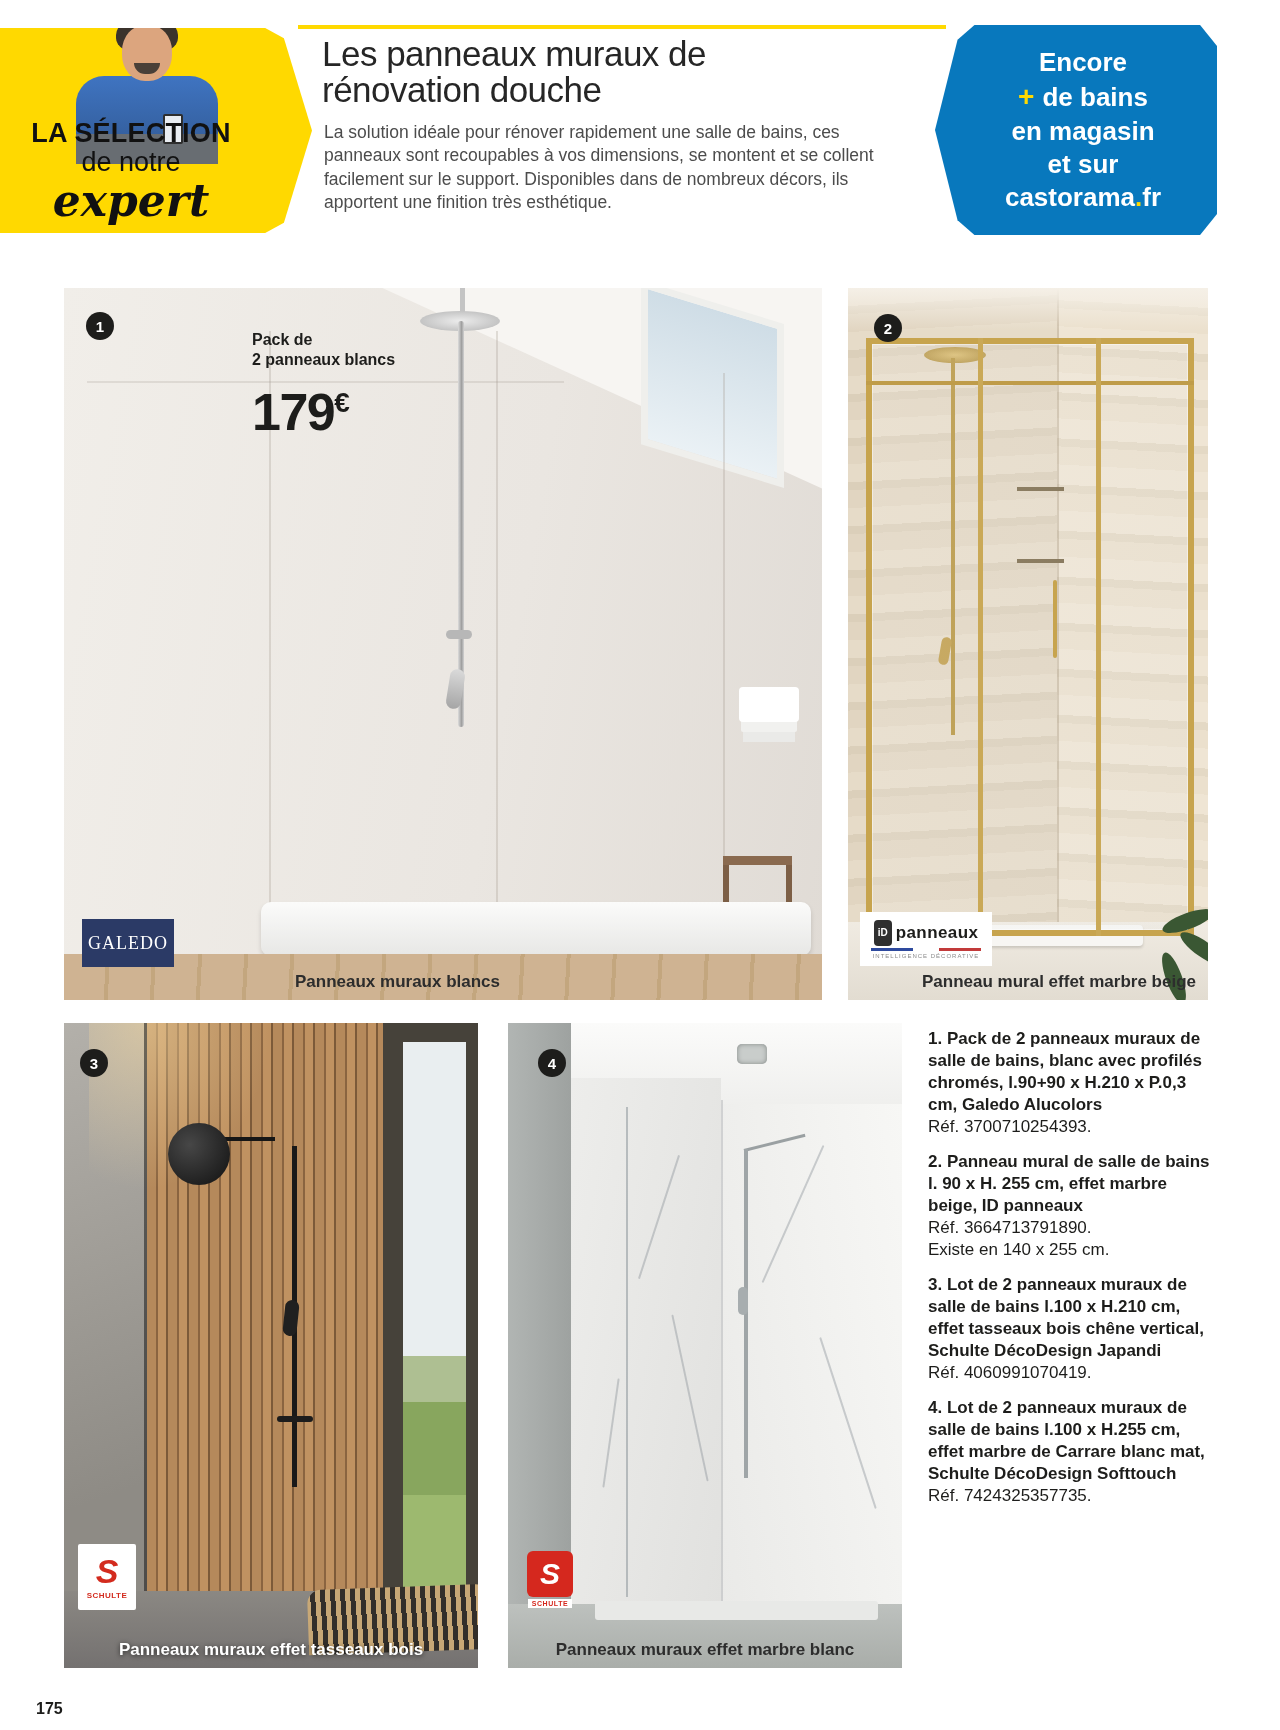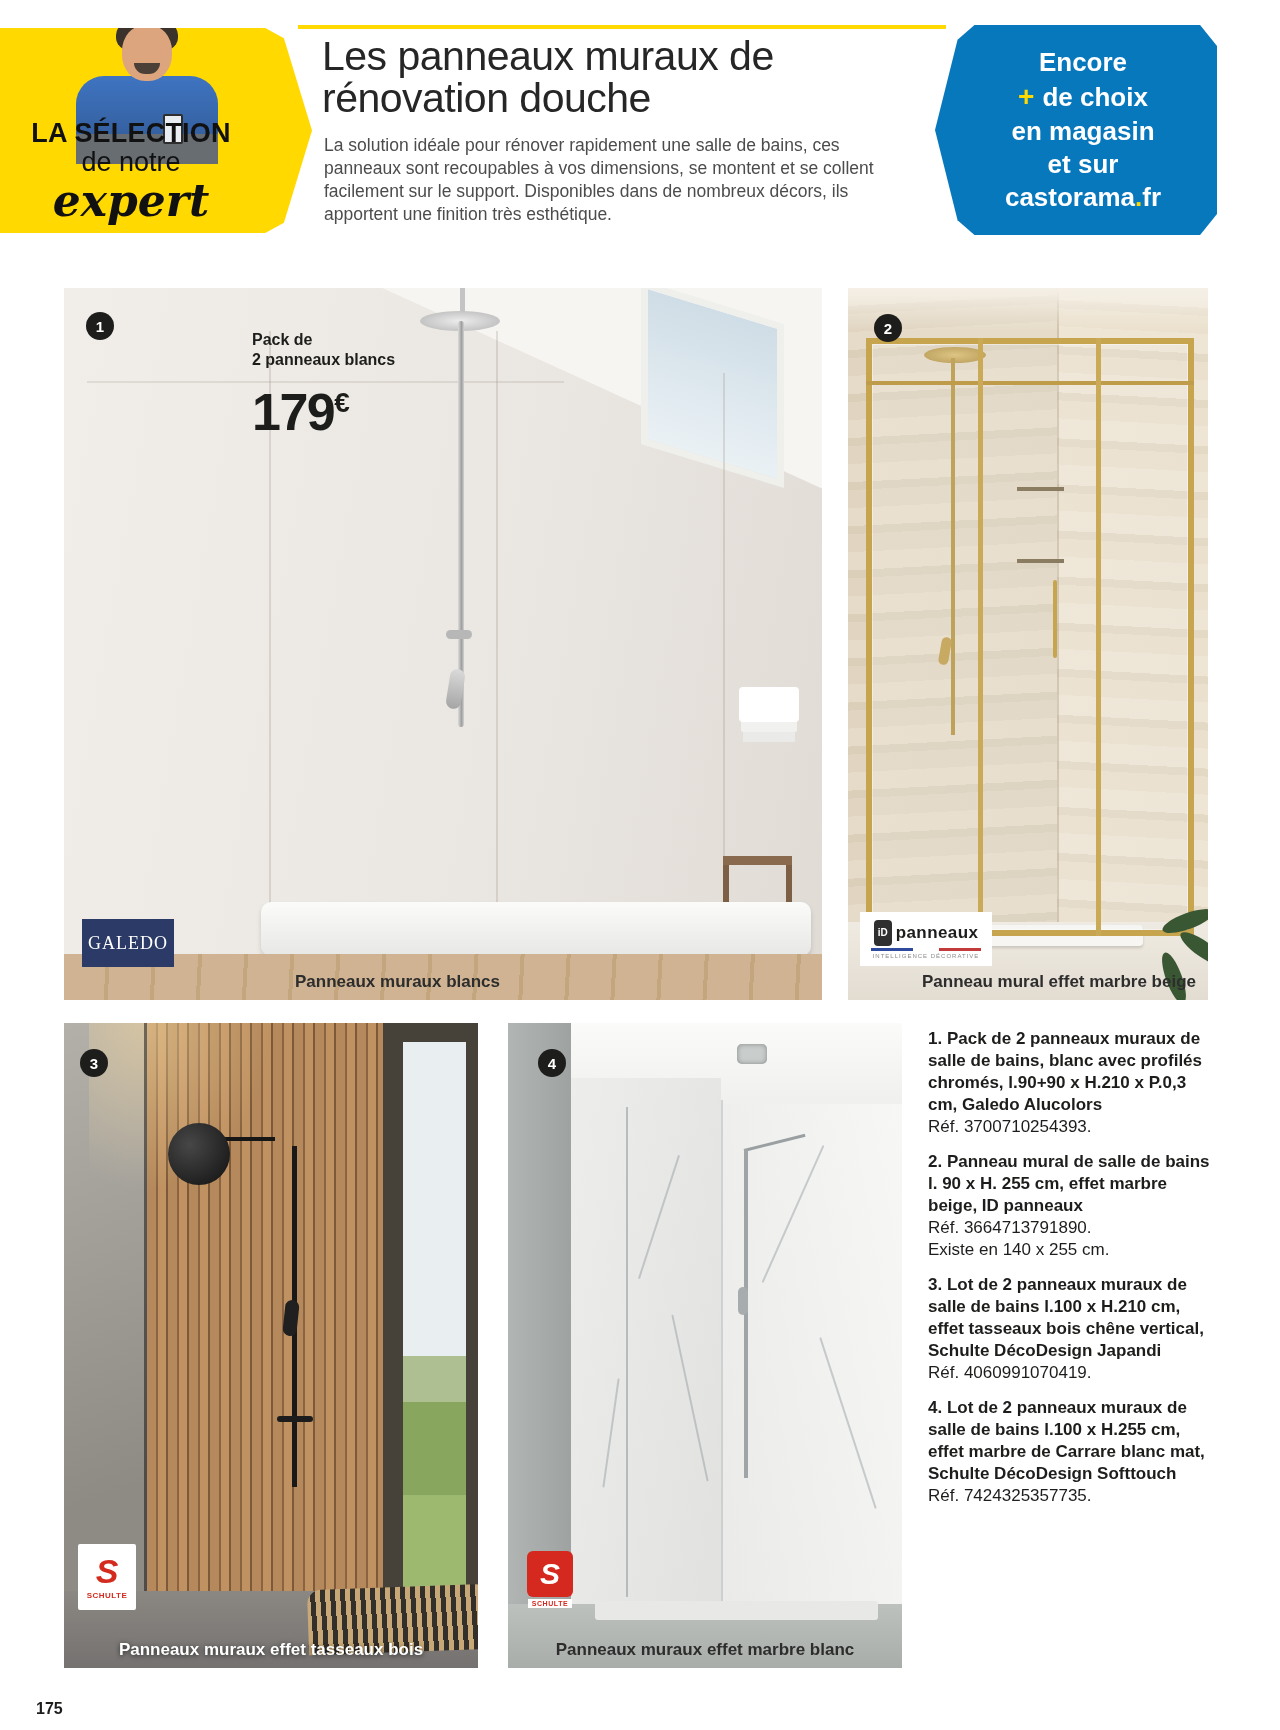--- a/index.html
+++ b/index.html
@@ -17,21 +17,21 @@
   .p-stache{position:absolute;left:50%;top:47px;transform:translateX(-50%);width:26px;height:11px;background:#4a4038;border-radius:0 0 12px 12px;}
   .p-body{position:absolute;left:50%;top:60px;transform:translateX(-50%);width:142px;height:88px;background:linear-gradient(#3f74c1,#345f9e 72%);border-radius:28px 28px 0 0;}
   .p-band{position:absolute;left:50%;top:118px;transform:translateX(-50%);width:142px;height:30px;background:#686d72;}
   .p-badge{position:absolute;left:calc(50% + 16px);top:98px;width:16px;height:26px;background:#e9edf2;border:2px solid #2e2e2e;border-radius:2px;}
   .sel-wrap{position:absolute;left:4px;right:54px;bottom:8px;text-align:center;line-height:1.08;}
   .sel-line1{font-size:27px;font-weight:700;color:#111;letter-spacing:.2px;}
   .sel-line2{font-size:27px;color:#111;}
   .sel-script{font-family:"DejaVu Serif",serif;font-style:italic;font-weight:700;font-size:44px;}
 
   .title-block{position:absolute;left:322px;top:36px;width:600px;}
-  .page-title{margin:0;font-size:41px;font-weight:400;color:#262626;line-height:1.02;letter-spacing:-.5px;}
+  .page-title{margin:0;font-size:35px;font-weight:400;color:#262626;line-height:1.02;letter-spacing:-.5px;}
   .intro{margin:14px 0 0 2px;width:592px;font-size:17.5px;line-height:1.32;color:#4c4c4c;}
 
   .choice-badge{position:absolute;left:935px;top:25px;width:282px;height:210px;background:#0878bd;
                 clip-path:polygon(0% 50%,8% 7%,14% 0%,94% 0%,100% 10%,100% 90%,94% 100%,14% 100%,8% 93%);
                 display:flex;flex-direction:column;justify-content:center;align-items:center;
                 color:#fff;font-weight:700;font-size:26px;line-height:1.27;text-align:center;padding-left:14px;box-sizing:border-box;}
   .cb-plus{color:#ffd900;font-size:28px;margin-right:8px;}
   .cb-dot{color:#ffd900;}
 
   
@@ -177,21 +177,21 @@
     <h1 class="page-title">
       <span>Les panneaux muraux de</span><br>
       <span>rénovation douche</span>
     </h1>
     <p class="intro">La solution idéale pour rénover rapidement une salle de bains, ces panneaux sont recoupables à vos dimensions, se montent et se collent facilement sur le support. Disponibles dans de nombreux décors, ils apportent une finition très esthétique.</p>
   </header>
 
   <aside class="choice-badge">
     <div>Encore</div>
     <div>
-      <span class="cb-plus">+</span><span>de choix</span>
+      <span class="cb-plus">+</span><span>de bains</span>
     </div>
     <div>en magasin</div>
     <div>et sur</div>
     <div>
       <span>castorama</span><span class="cb-dot">.</span><span>fr</span>
     </div>
   </aside>
 
   <figure class="photo" id="img1" style="margin:0;">
     <span class="i1-slope"></span>

